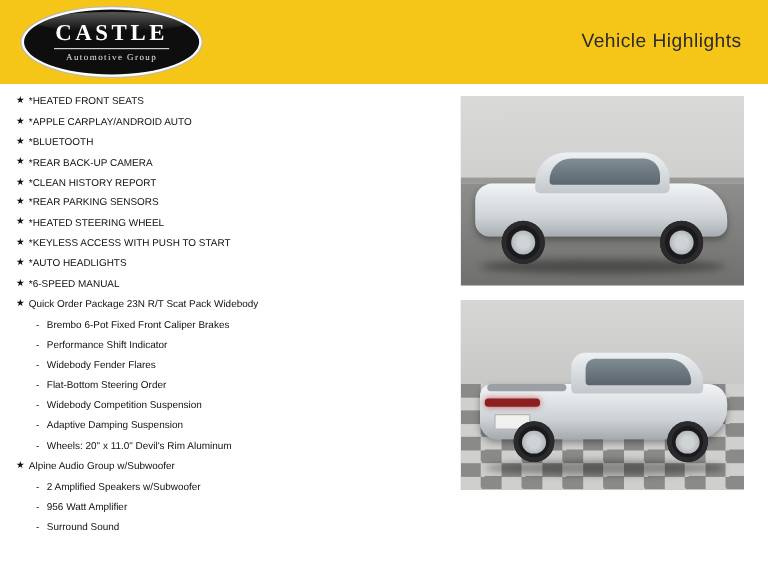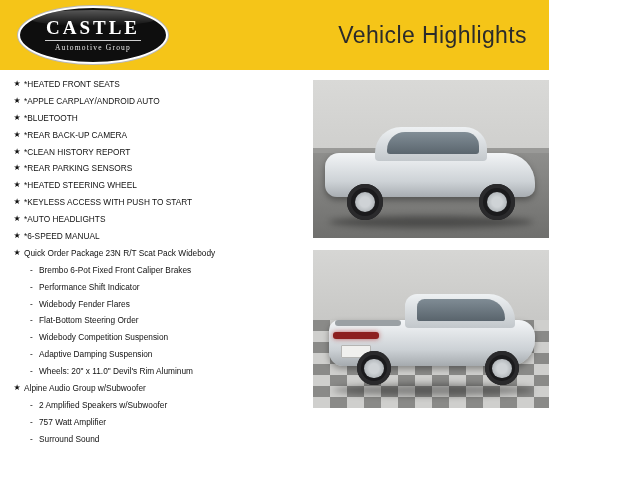--- a/index.html
+++ b/index.html
@@ -8,21 +8,21 @@
   }
   body {
     width: 640px;
     height: 480px;
     background: #ffffff;
     font-family: "Liberation Sans", sans-serif;
     overflow: hidden;
   }
   .page {
     position: relative;
-    width: 549px;
+    width: 640px;
     height: 480px;
     background: #ffffff;
     box-sizing: border-box;
   }
   
   .header {
     position: relative;
     height: 70px;
     background: #f5c518;
     display: flex;
@@ -71,21 +71,21 @@
   }
   .logo-sub {
     color: #e8e8e8;
     font-size: 7.5px;
     letter-spacing: 1.2px;
     font-family: "Liberation Serif", serif;
     text-align: right;
   }
   .header-title {
     color: #2b2b2b;
-    font-size: 23px;
+    font-size: 16px;
     font-weight: normal;
     letter-spacing: 0.4px;
   }
   
   .content {
     display: flex;
     padding: 10px 0 0 0;
     box-sizing: border-box;
   }
   .features {
@@ -351,21 +351,21 @@
         <span class="feat-star">★</span>
         <span class="feat-label">Alpine Audio Group w/Subwoofer</span>
       </div>
 
       <div class="sub-row">
         <span class="sub-dash">-</span>
         <span class="feat-label">2 Amplified Speakers w/Subwoofer</span>
       </div>
       <div class="sub-row">
         <span class="sub-dash">-</span>
-        <span class="feat-label">757 Watt Amplifier</span>
+        <span class="feat-label">956 Watt Amplifier</span>
       </div>
       <div class="sub-row">
         <span class="sub-dash">-</span>
         <span class="feat-label">Surround Sound</span>
       </div>
 
     </div>
 
     <div class="photos">
 

